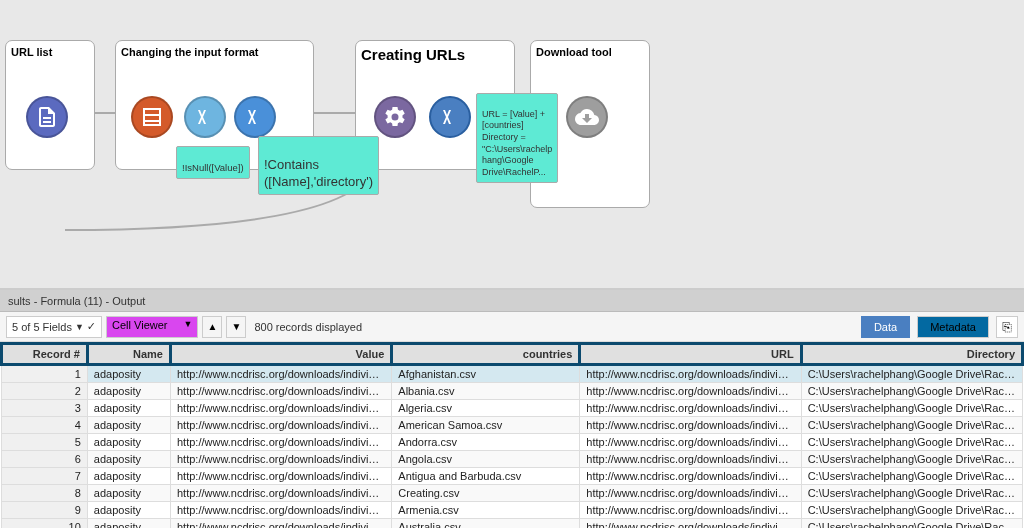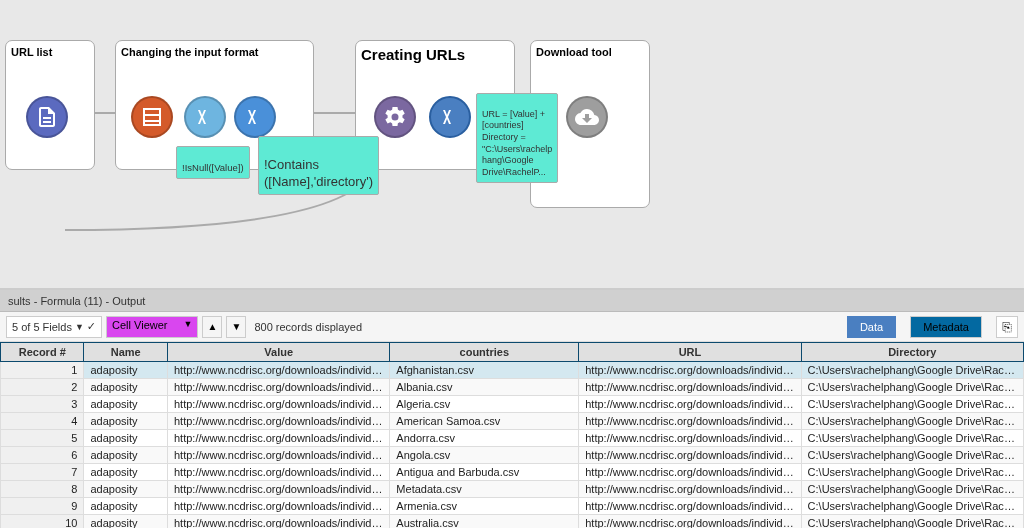--- a/index.html
+++ b/index.html
@@ -180,21 +180,21 @@
 
     .toolbar-records {
       font-size: 11px;
       color: #333;
       margin-left: 4px;
     }
 
     .tab-buttons {
       margin-left: auto;
       display: flex;
-      gap: 14px;
+      gap: 7px;
     }
 
     .tab-btn {
       padding: 2px 12px;
       font-size: 11px;
       cursor: pointer;
       border: 1px solid #ccc;
       background: #0369a1;
       height: 22px;
     }
@@ -226,23 +226,23 @@
       overflow: hidden;
     }
 
     .data-table thead tr {
       background: #e0e0e0;
       position: sticky;
       top: 0;
     }
 
     .data-table th {
-      border: 1px solid #0c4a6e;
+      border: 3px solid #0c4a6e;
       padding: 3px 6px;
-      text-align: center;
+      text-align: right;
       font-weight: bold;
       color: #333;
       white-space: nowrap;
     }
 
     .data-table td {
       border: 1px solid #ddd;
       padding: 2px 6px;
       white-space: nowrap;
       overflow: hidden;
@@ -494,21 +494,21 @@
             <td>adaposity</td>
             <td>http://www.ncdrisc.org/downloads/individual-...</td>
             <td>Antigua and Barbuda.csv</td>
             <td>http://www.ncdrisc.org/downloads/individual-...</td>
             <td>C:\Users\rachelphang\Google Drive\RachelP\N...</td>
           </tr>
           <tr>
             <td class="row-num">8</td>
             <td>adaposity</td>
             <td>http://www.ncdrisc.org/downloads/individual-...</td>
-            <td>Metadata.csv</td>
+            <td>Creating.csv</td>
             <td>http://www.ncdrisc.org/downloads/individual-...</td>
             <td>C:\Users\rachelphang\Google Drive\RachelP\N...</td>
           </tr>
           <tr>
             <td class="row-num">9</td>
             <td>adaposity</td>
             <td>http://www.ncdrisc.org/downloads/individual-...</td>
             <td>Armenia.csv</td>
             <td>http://www.ncdrisc.org/downloads/individual-...</td>
             <td>C:\Users\rachelphang\Google Drive\RachelP\N...</td>

